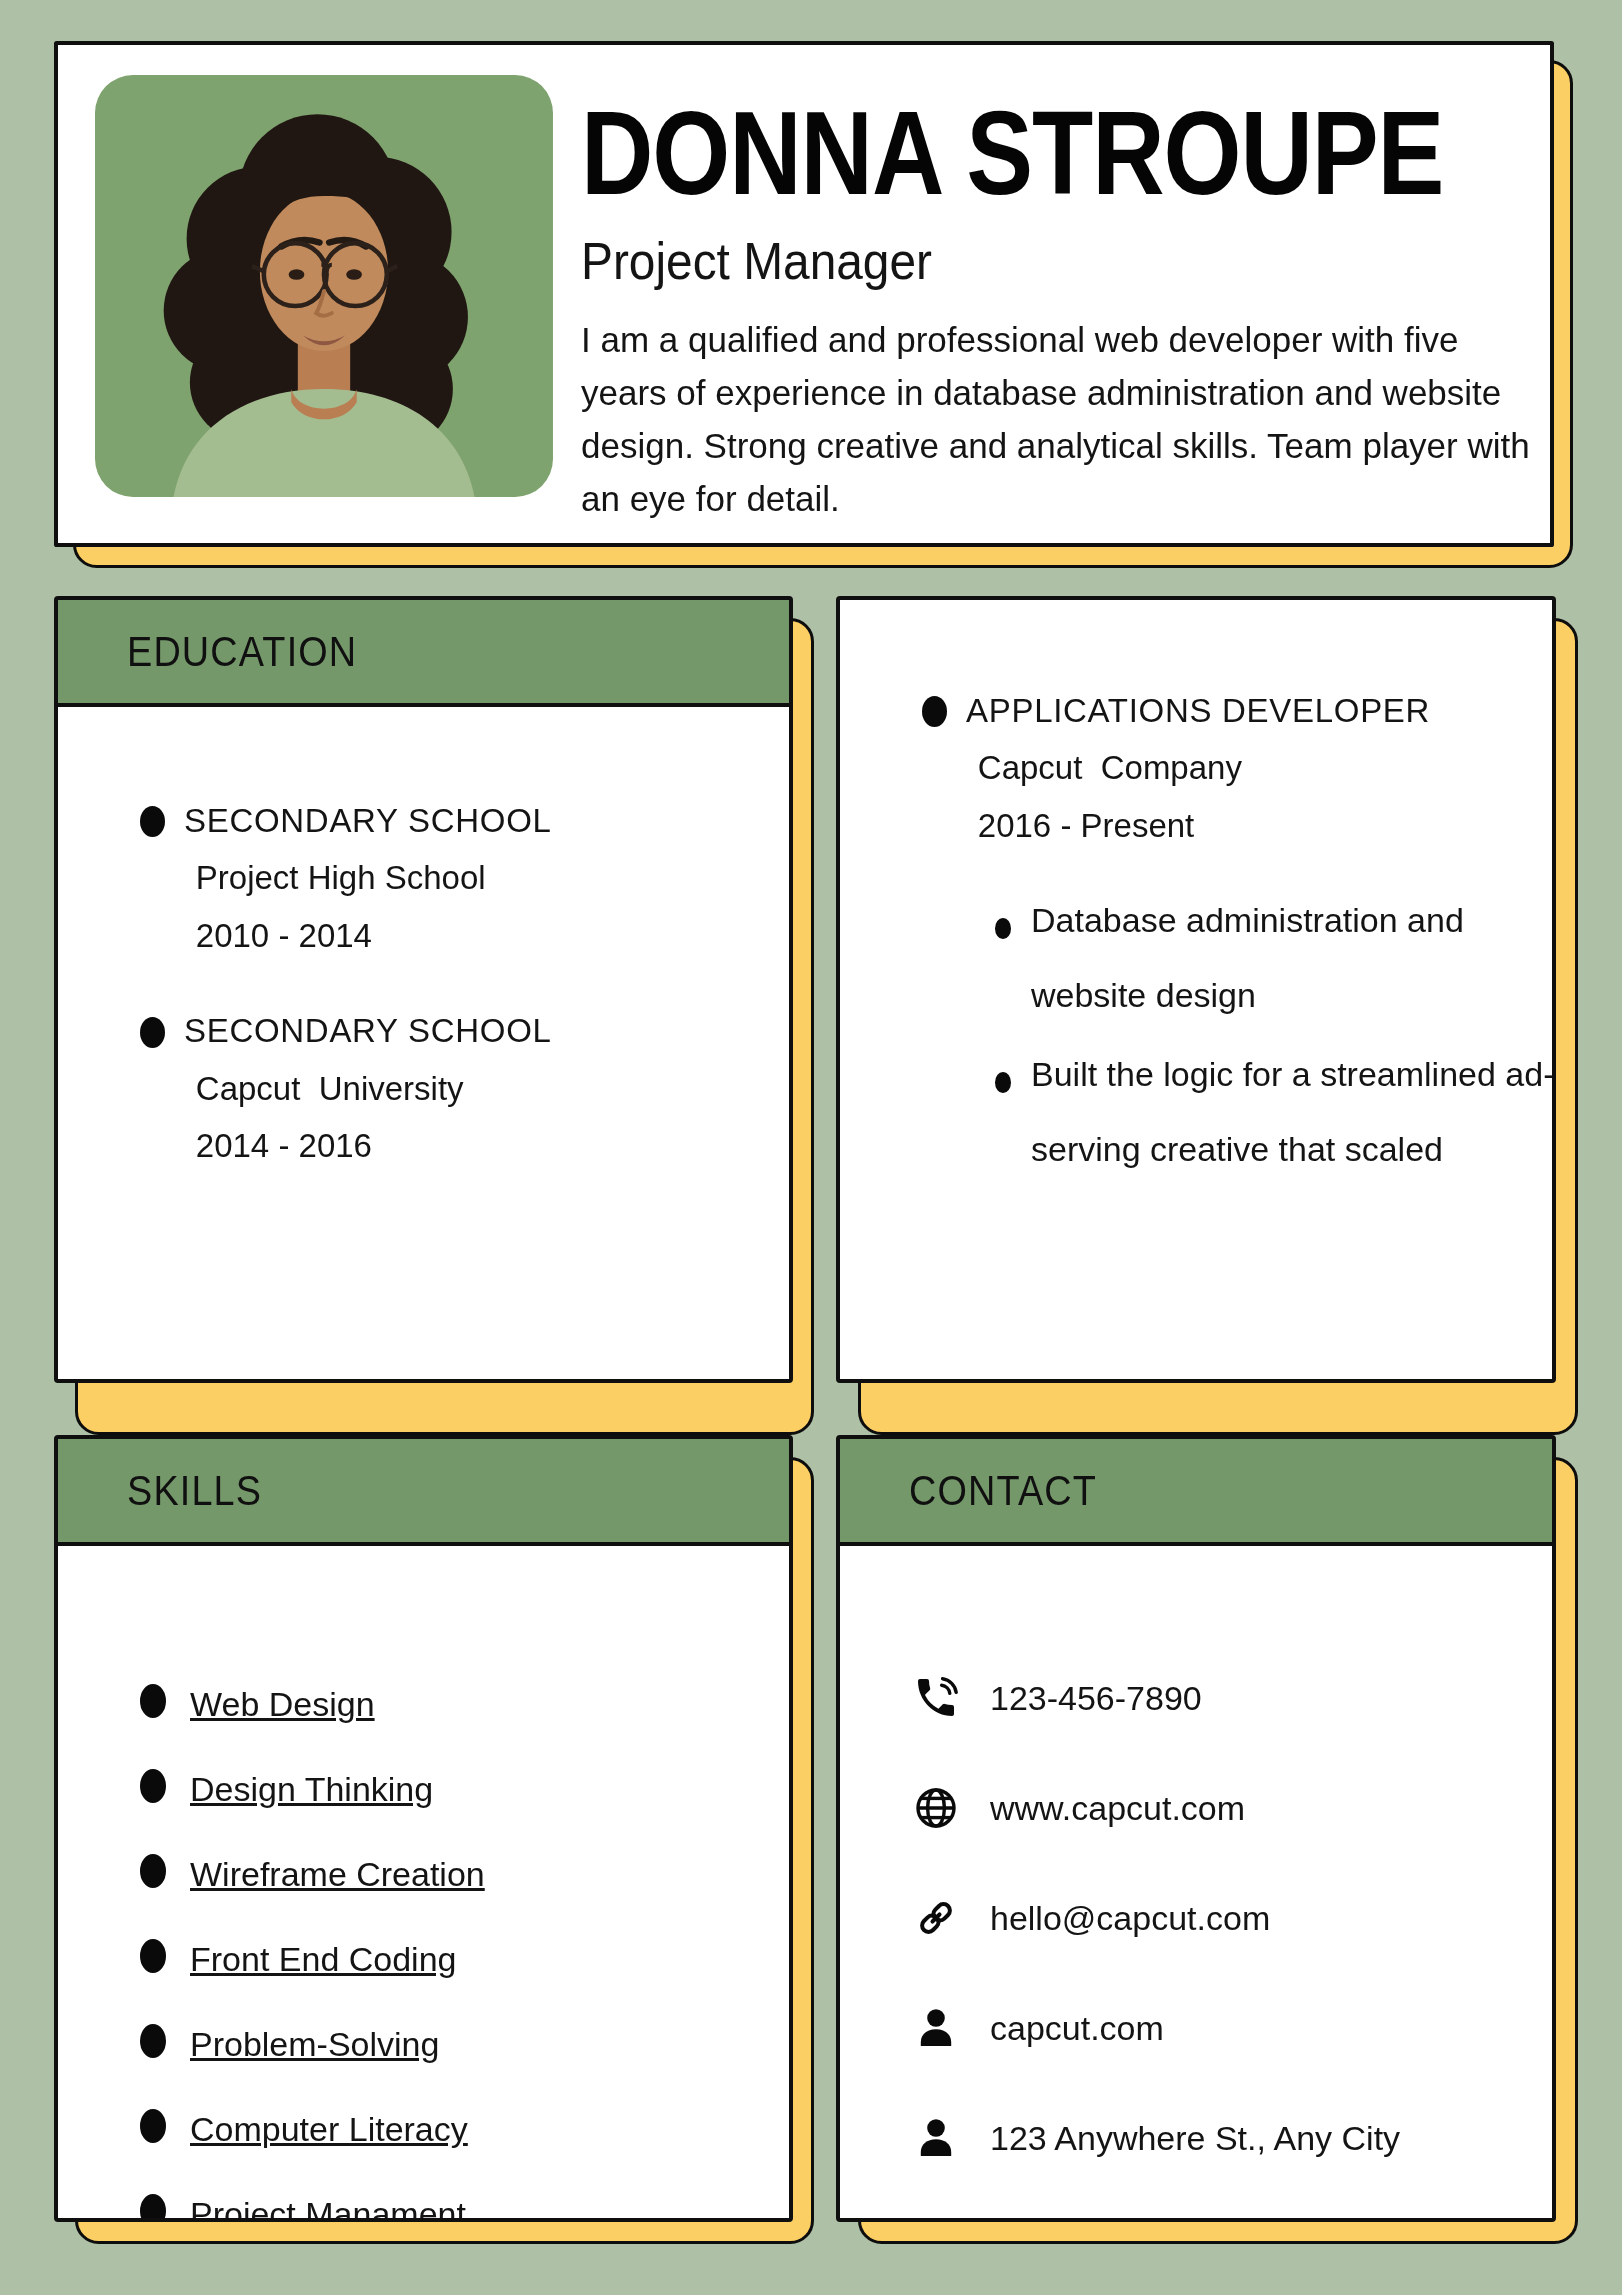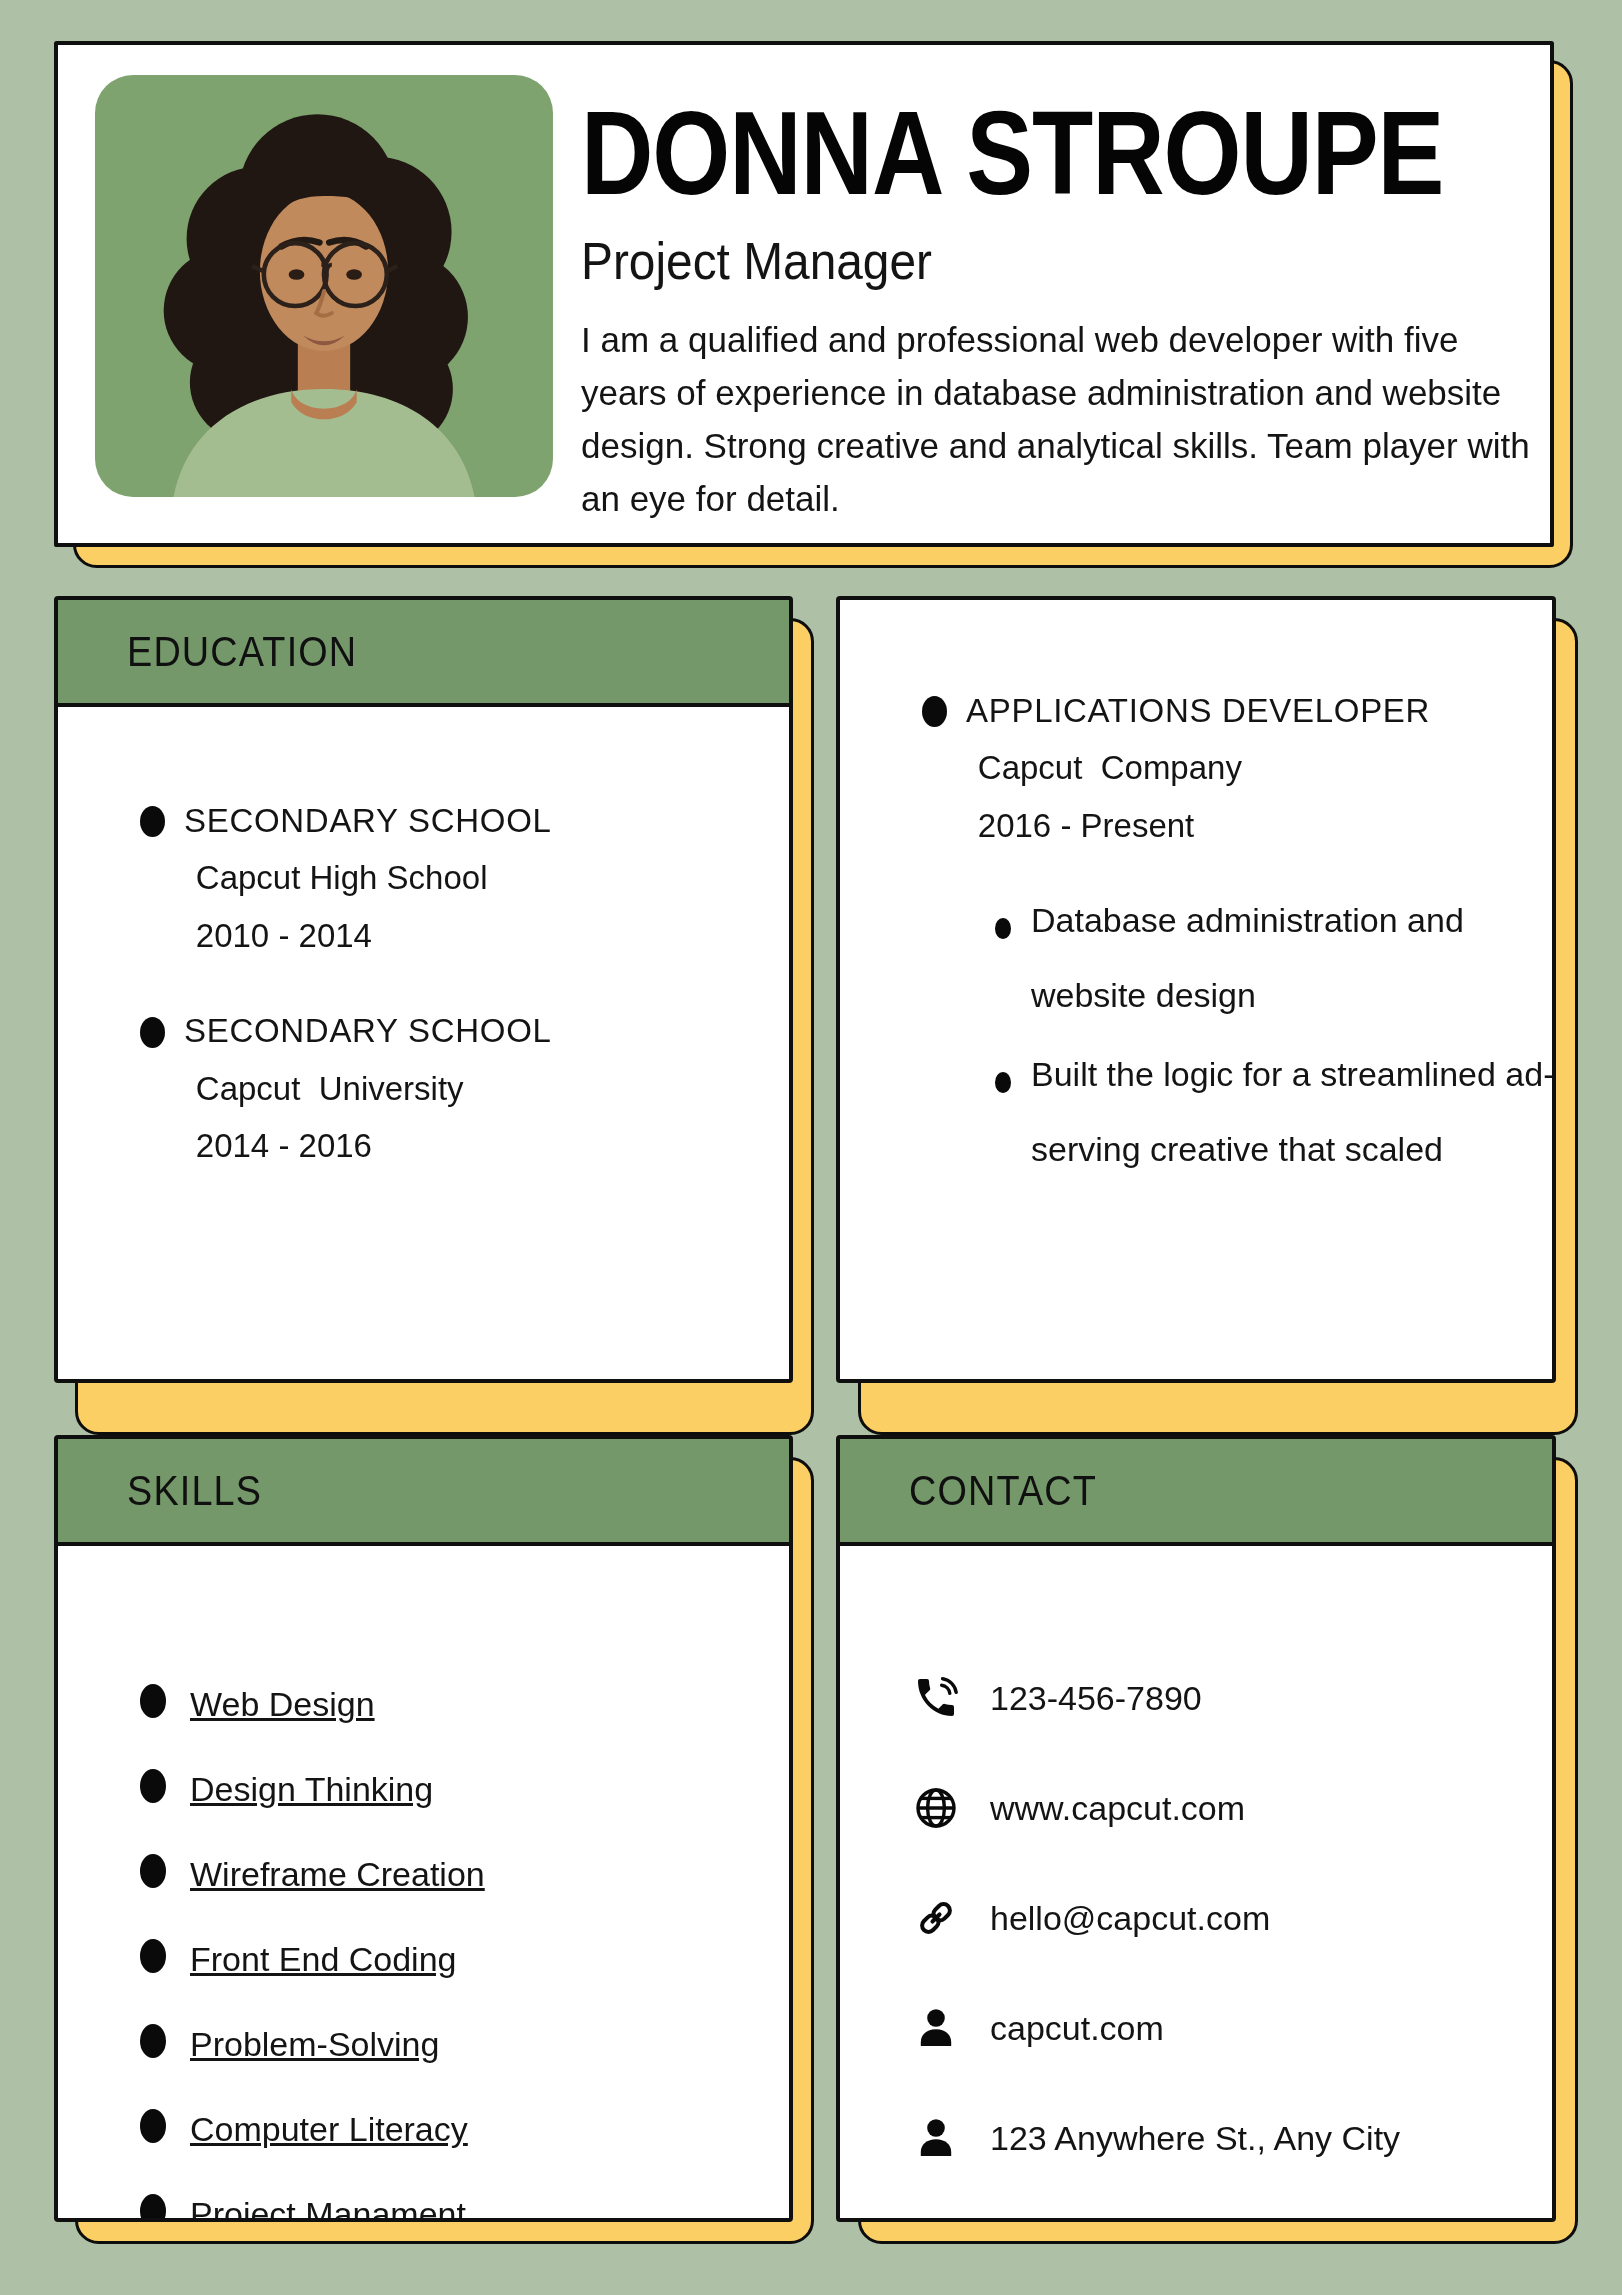--- a/index.html
+++ b/index.html
@@ -119,21 +119,21 @@
 
   <div class="shadow" style="left:75px; top:618px; width:739px; height:817px;"></div>
   <div class="card" style="left:54px; top:596px; width:739px; height:787px;">
     <div class="card-header">
       <span class="card-title">EDUCATION</span>
     </div>
     <div class="card-body">
       <ul class="entry-list">
         <li class="entry">
           <div class="line1">SECONDARY SCHOOL</div>
-          <div class="line2">Capcut High School</div>
+          <div class="line2">Project High School</div>
           <div class="line3">2010 - 2014</div>
         </li>
         <li class="entry">
           <div class="line1">SECONDARY SCHOOL</div>
           <div class="line2">Capcut  University</div>
           <div class="line3">2014 - 2016</div>
         </li>
       </ul>
     </div>
   </div>

